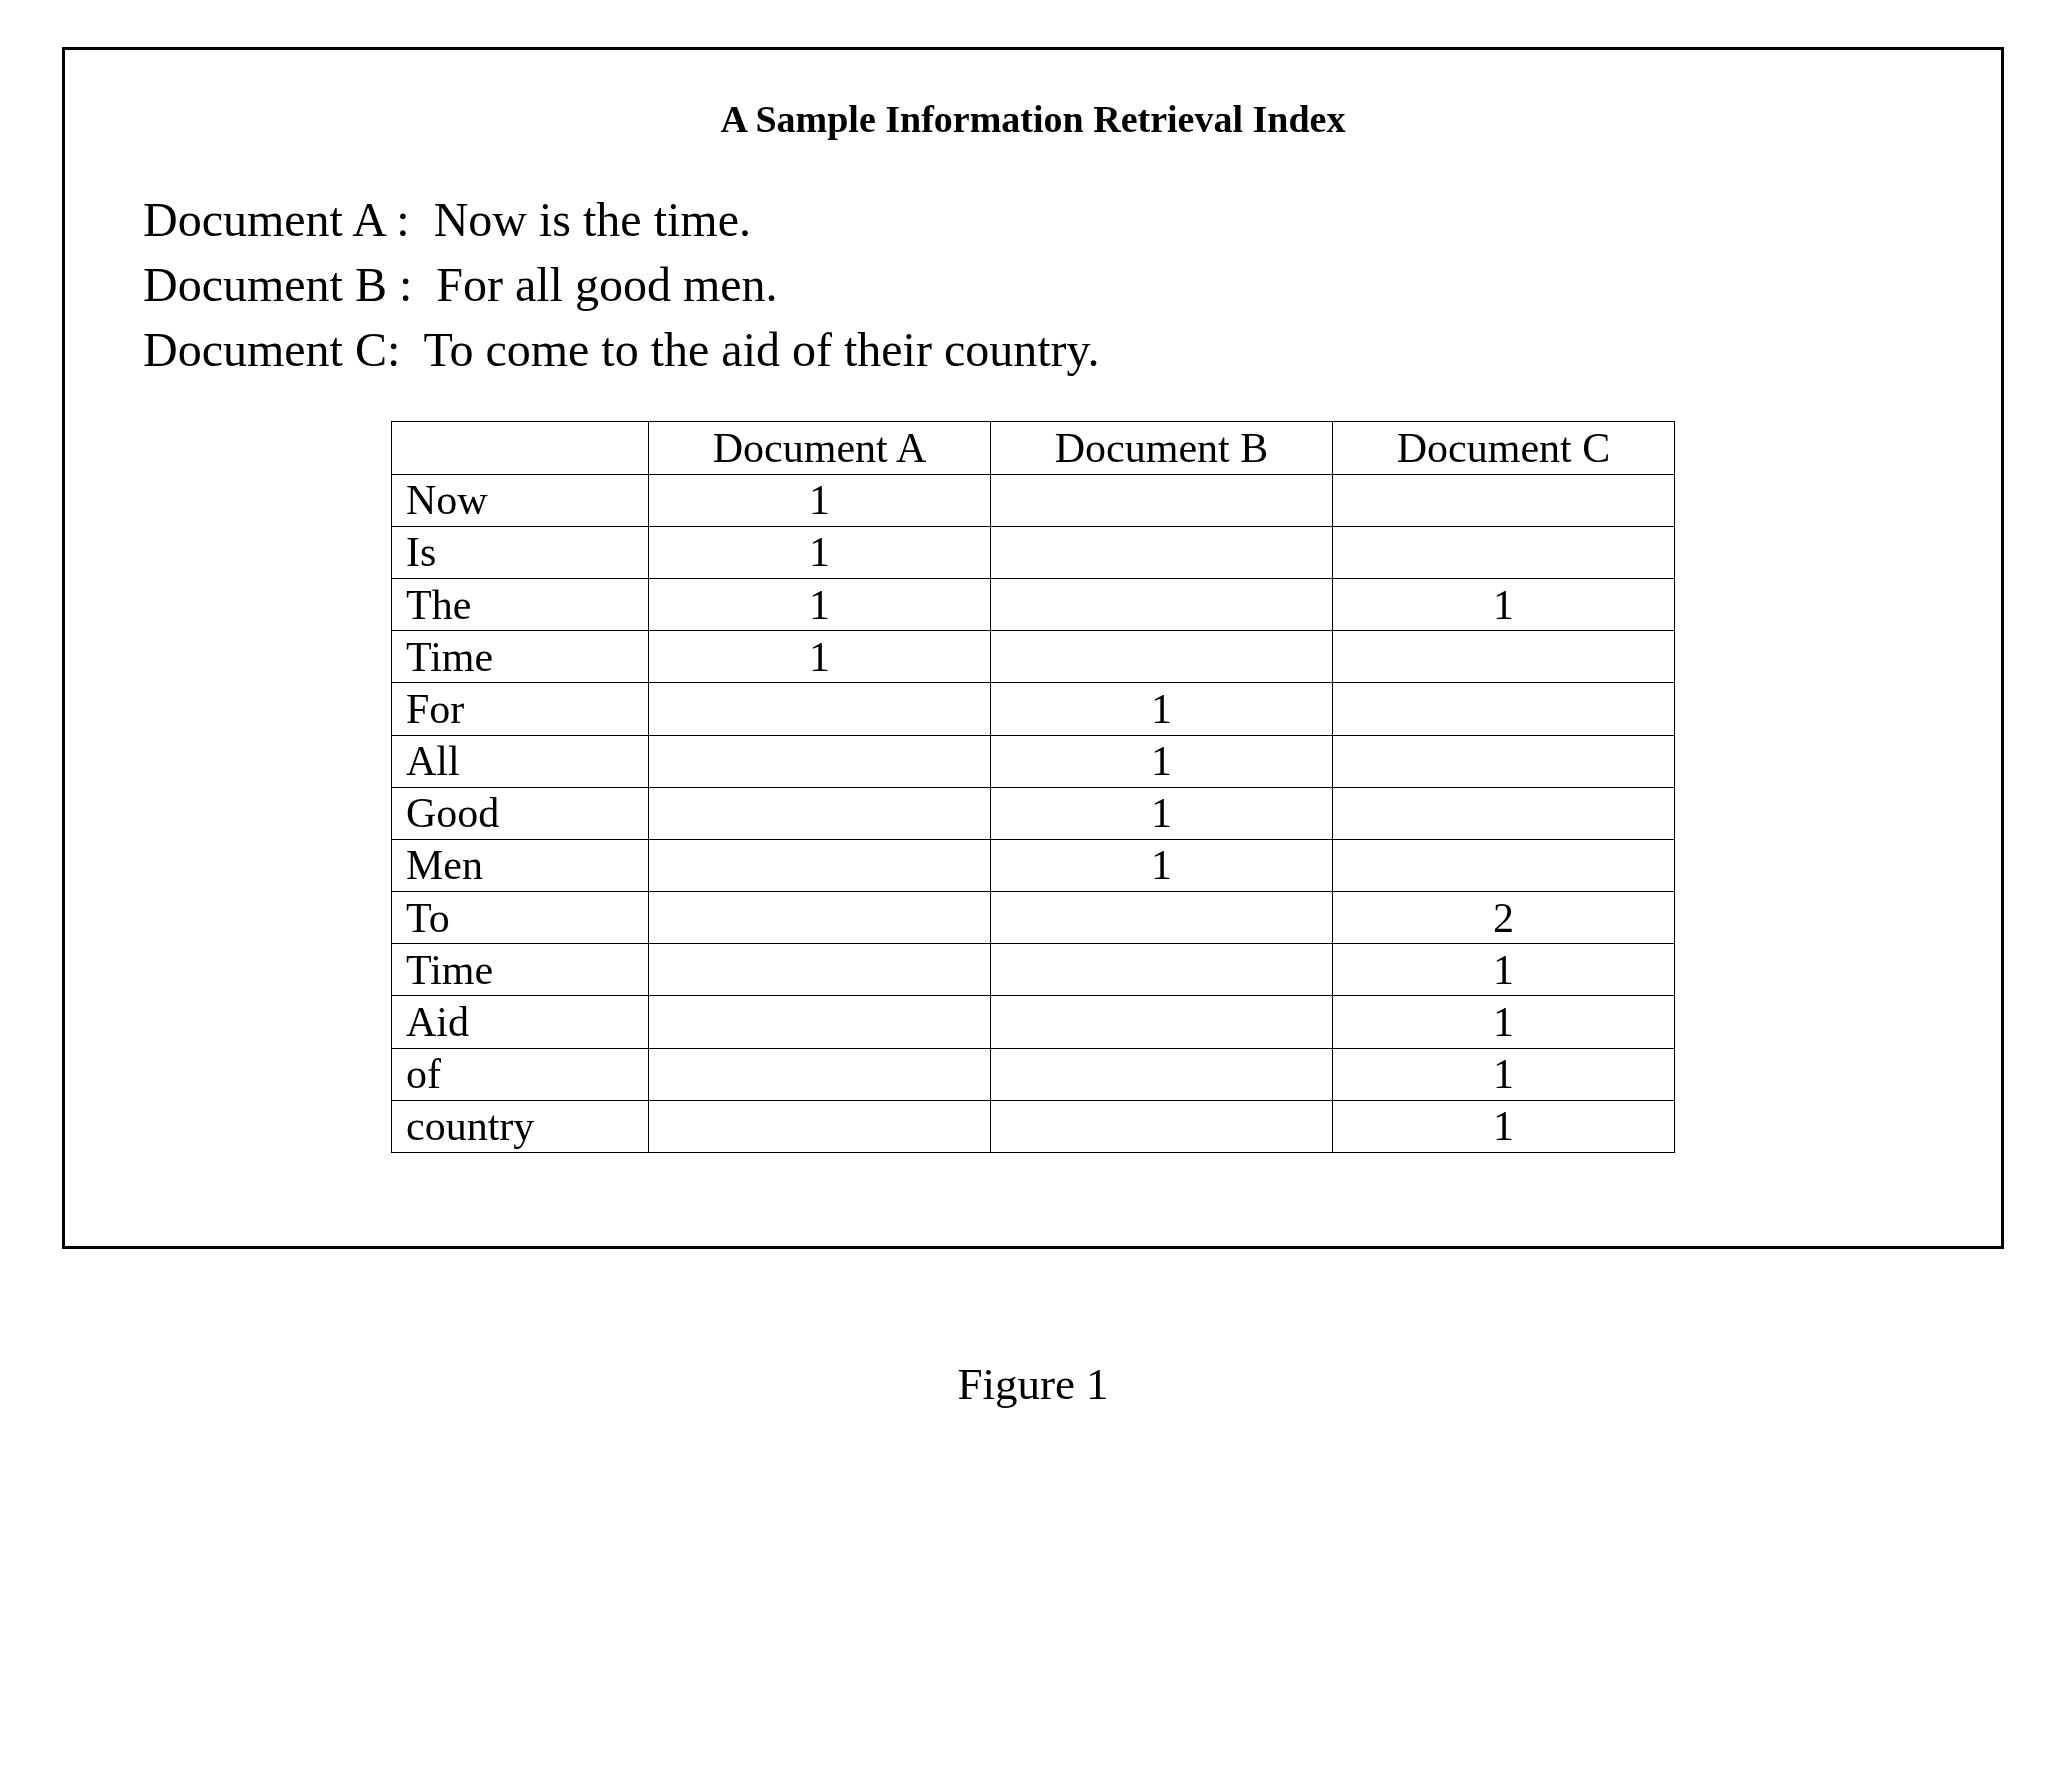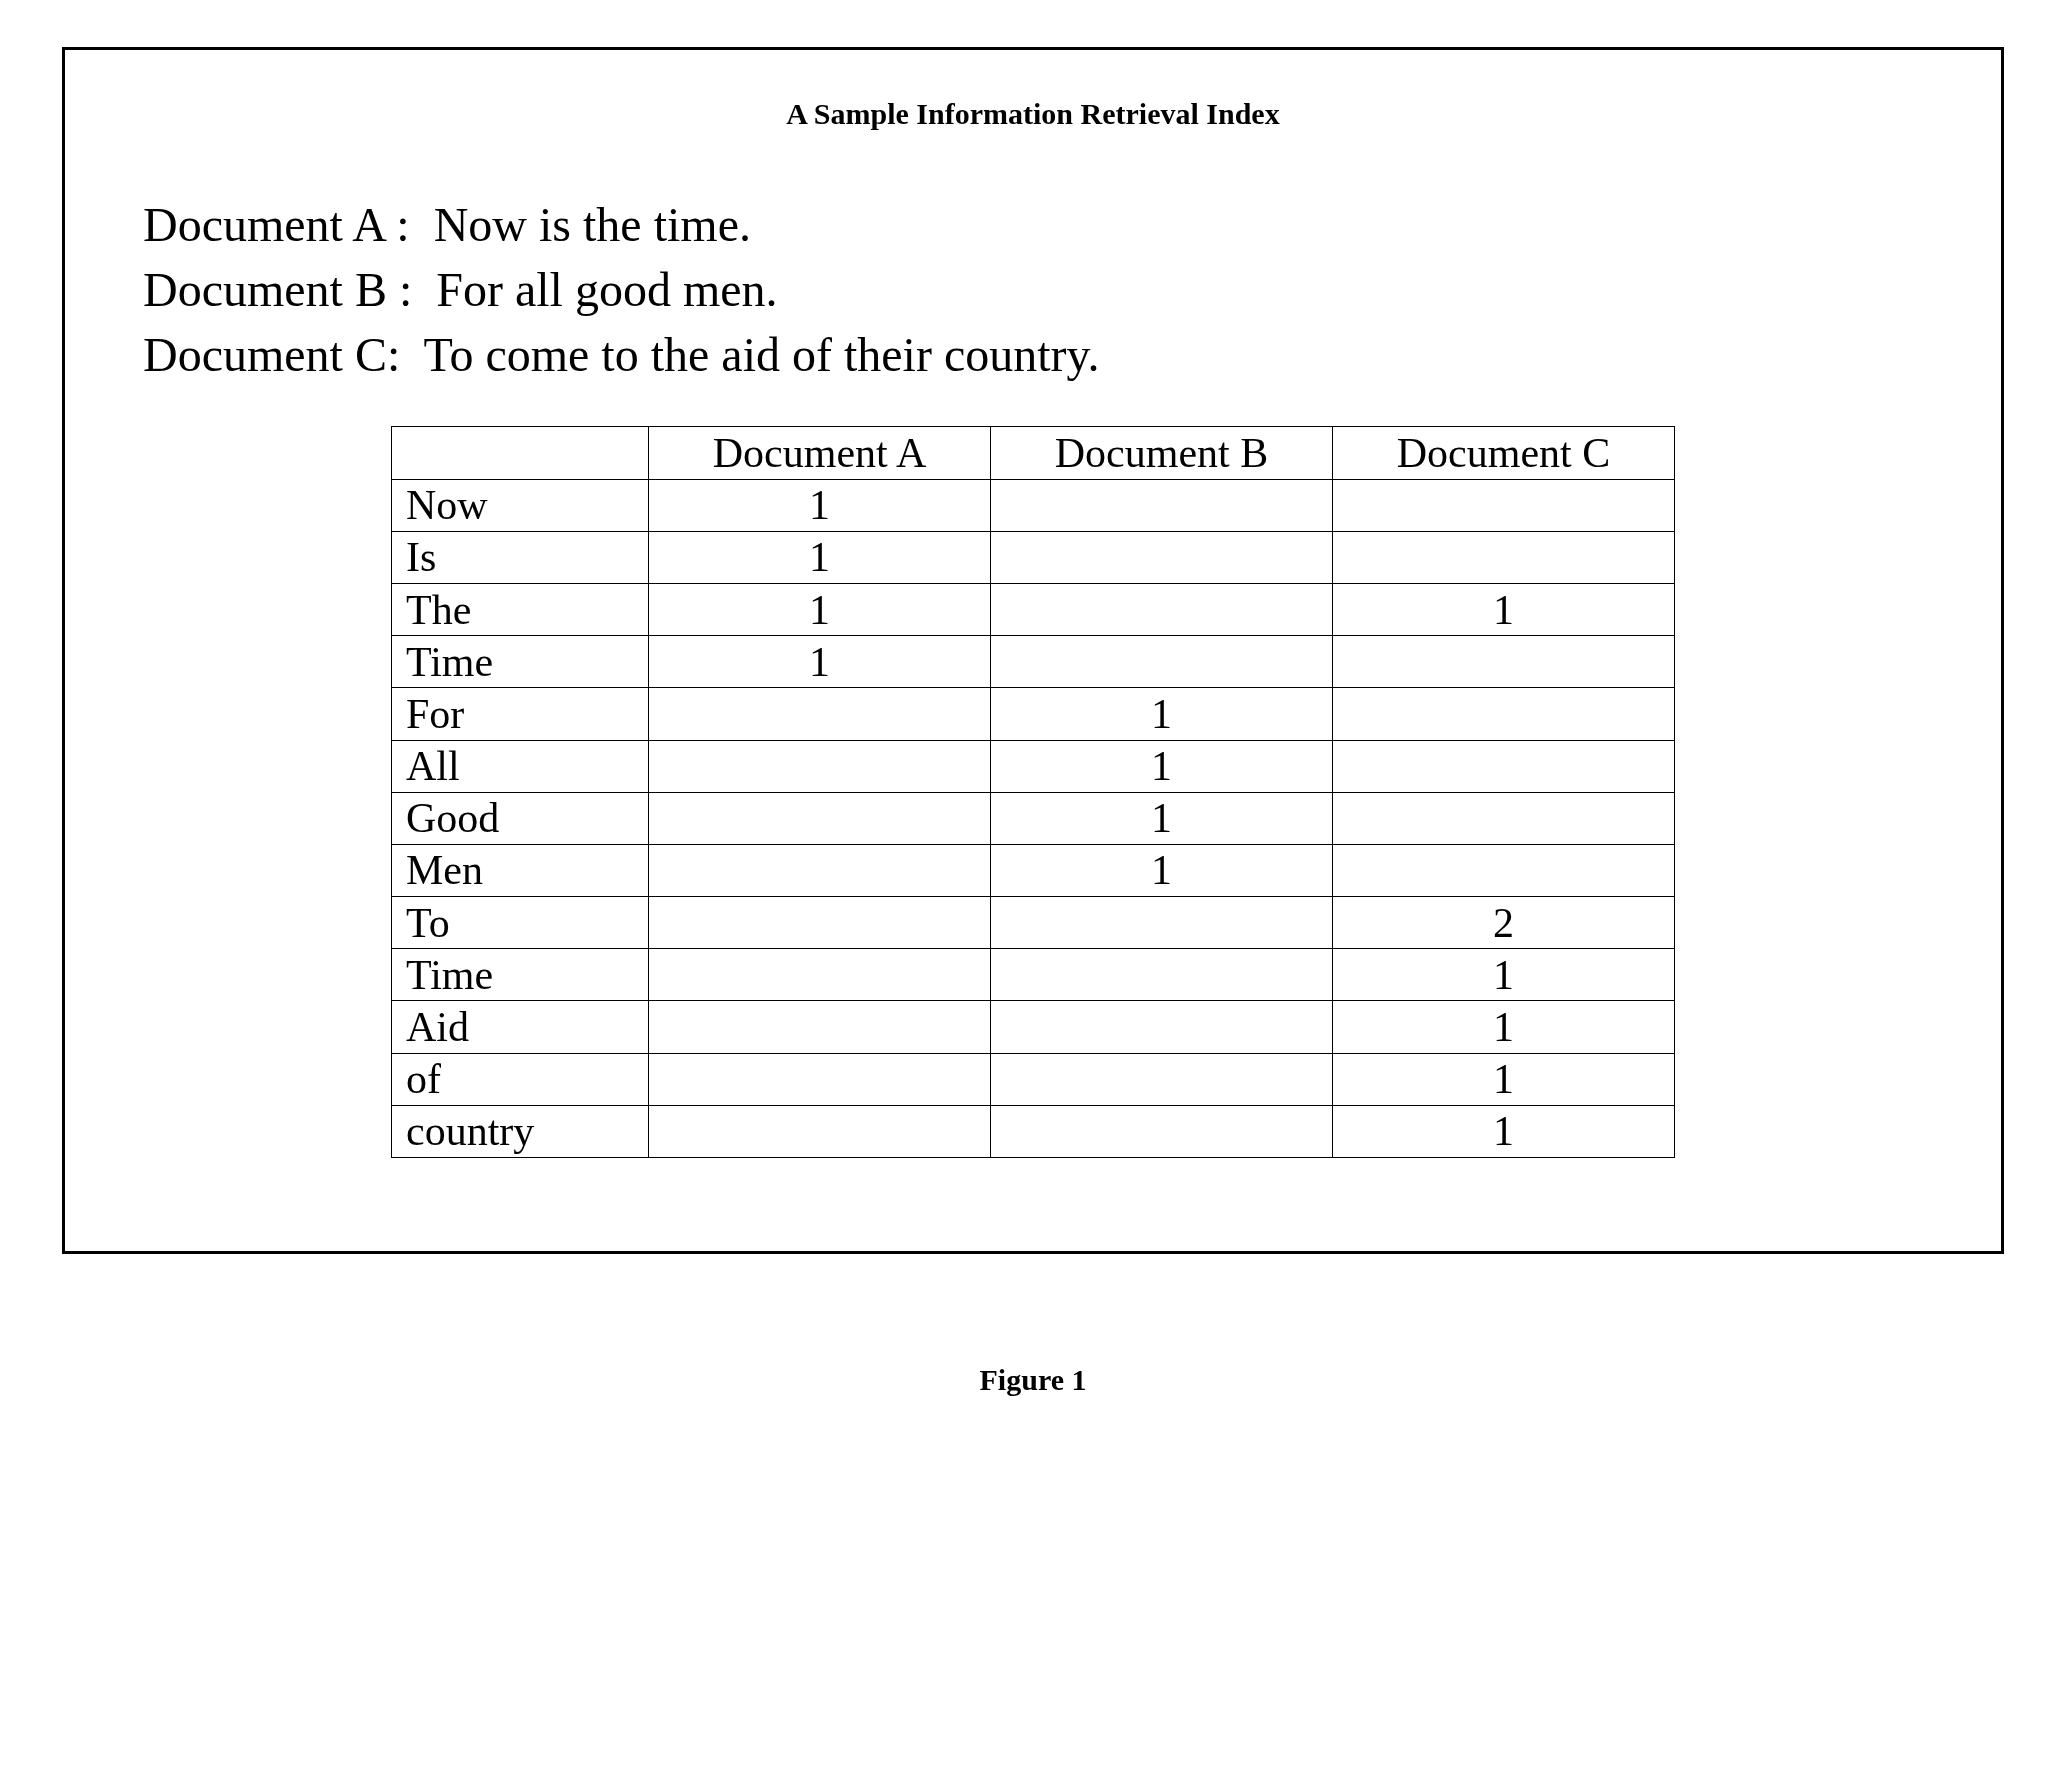--- a/index.html
+++ b/index.html
@@ -10,22 +10,22 @@
     color: #000;
   }
   .frame {
     border: 3.1px solid #000;
     padding: 47px 39px 93px 39px;
     box-sizing: border-box;
   }
   .title {
     text-align: center;
     font-weight: bold;
-    font-size: 30px;
-    margin-bottom: 62px;
+    font-size: 38px;
+    margin-bottom: 47px;
   }
   .docs {
     font-size: 48px;
     line-height: 1.35;
     margin-bottom: 39px;
     padding-left: 39px;
   }
   .doc-line {
     white-space: pre;
   }
@@ -53,22 +53,22 @@
   th.col-doc {
     text-align: center;
     width: 342px;
   }
   td.val {
     text-align: center;
     width: 342px;
   }
   .caption {
     text-align: center;
-    font-weight: bold;
-    font-size: 30px;
+    font-weight: normal;
+    font-size: 45px;
     margin-top: 109px;
   }
 </style>
 </head>
 <body>
 
 <div class="frame">
   <div class="title">A Sample Information Retrieval Index</div>
 
   <div class="docs">

